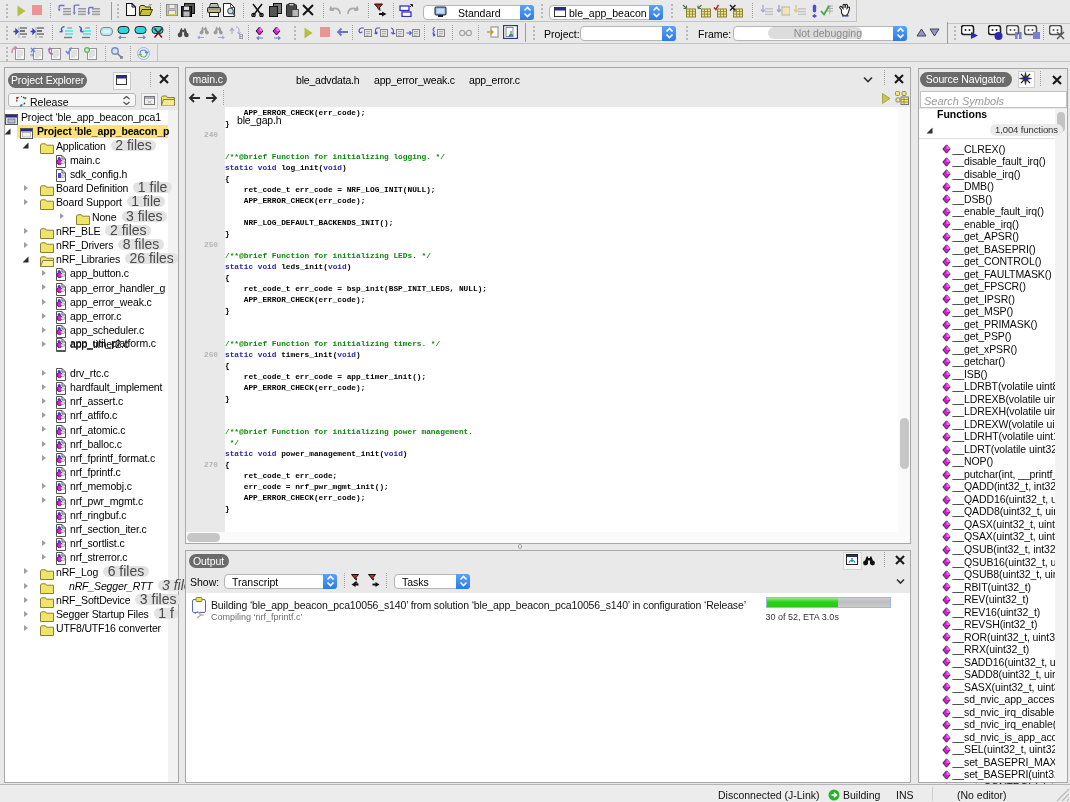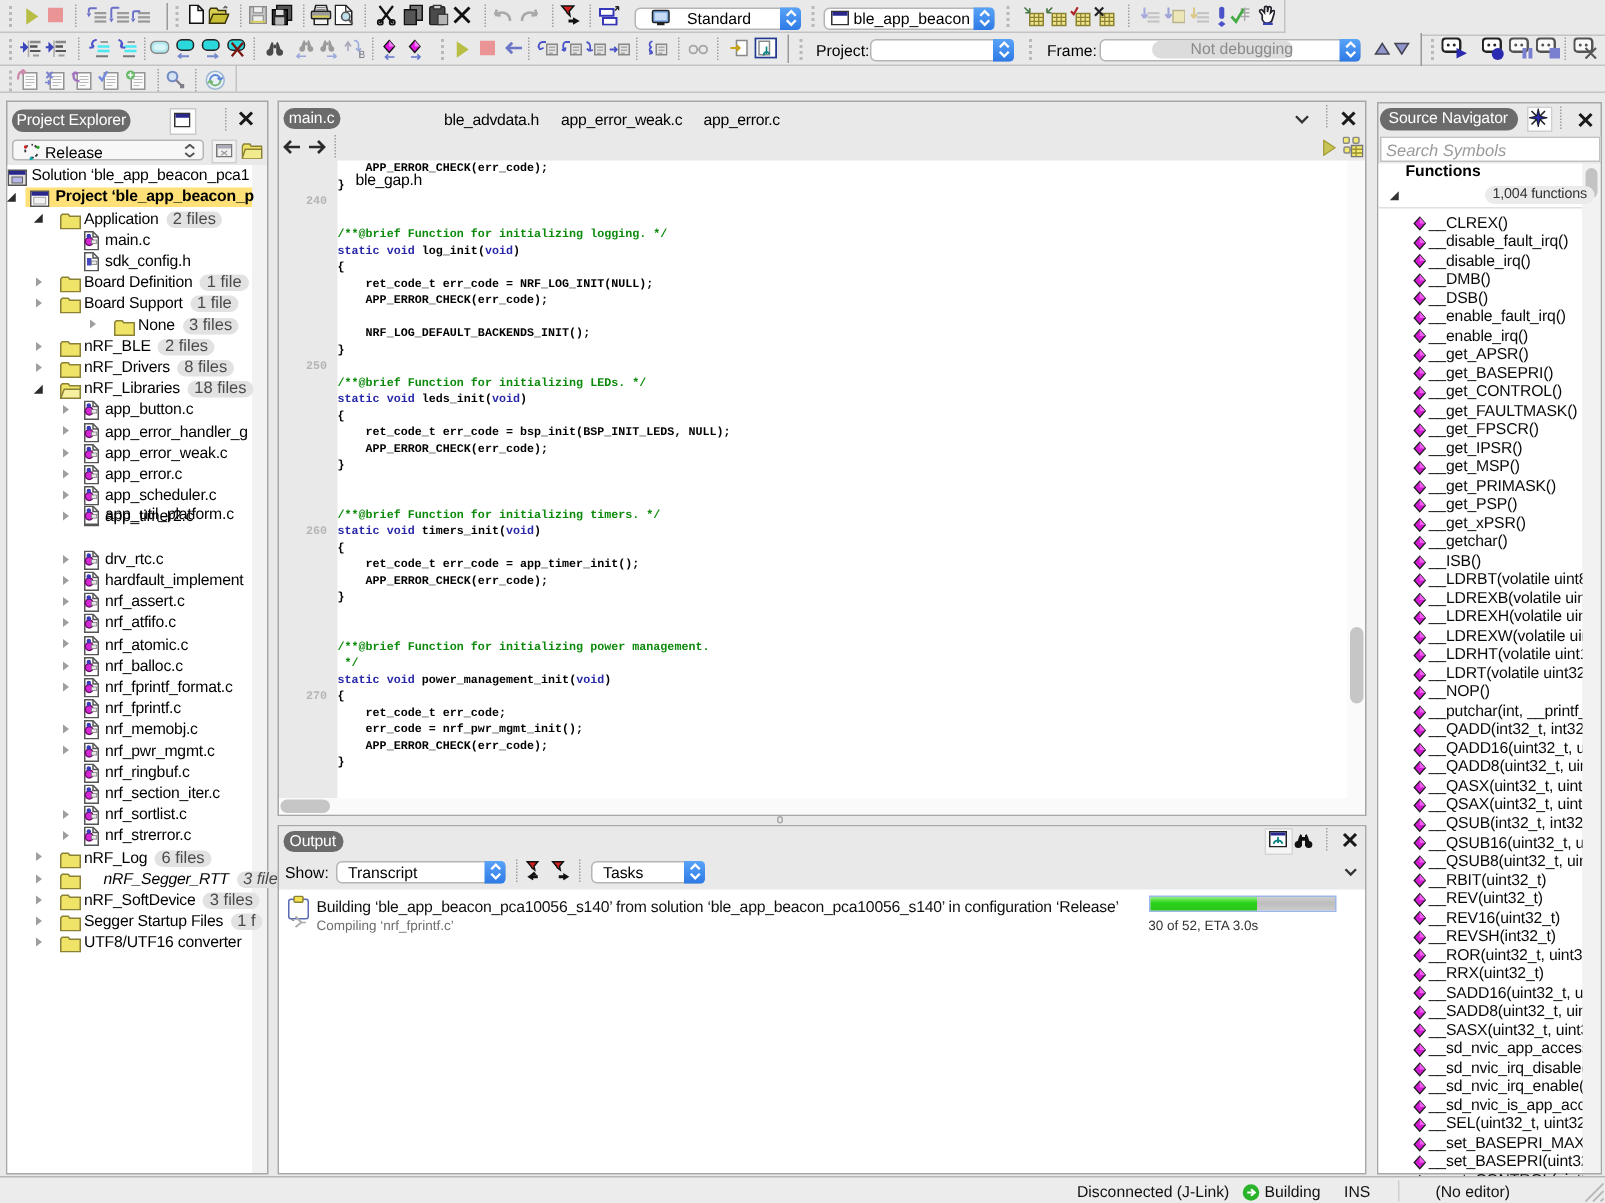--- a/index.html
+++ b/index.html
@@ -5,21 +5,21 @@
 .abs{position:absolute;}
 .tbrow{position:absolute;left:0;background:#e9e9e9;border-bottom:1px solid #c3c3c3;}
 .sep{position:absolute;width:1px;border-left:1px dotted #9f9f9f;height:15px;}
 .hnd{position:absolute;width:3px;border-left:2px dotted #b9b9b9;height:14px;}
 .vline{position:absolute;width:1px;background:#9a9a9a;}
 .pill{position:absolute;background:#6b6b6b;color:#fff;border-radius:7.5px;font-size:10.5px;text-align:center;letter-spacing:-0.1px;}
 .combo{position:absolute;background:#fff;border:1px solid #b5b5b5;border-radius:4px;box-sizing:border-box;}
 .stepper{position:absolute;right:0;top:0;bottom:0;width:14px;background:linear-gradient(#59a3f8,#2e7ae5);border-radius:0 3px 3px 0;}
 .stepper svg{position:absolute;left:1.5px;top:1.5px;}
 .panel{position:absolute;background:#fff;border:1px solid #a7a7a7;box-sizing:border-box;}
-.badge{display:inline-block;background:#e2e2e2;border-radius:6px;color:#4a4a4a;font-size:11px;padding:0 4.5px;line-height:11px;margin-left:5px;letter-spacing:0;}
+.badge{display:inline-block;background:#e2e2e2;border-radius:6px;color:#4a4a4a;font-size:14px;padding:0 4.5px;line-height:11px;margin-left:5px;letter-spacing:0;}
 .code{font-family:"Liberation Mono",monospace;font-size:7.8px;font-weight:bold;line-height:11px;white-space:pre;}
 .cg{color:#0c8a0c;}
 .cb{color:#2828a8;}
 .fitem{height:12.52px;white-space:nowrap;font-size:10.5px;color:#0a0a0a;position:relative;padding-left:34px;letter-spacing:-0.1px;}
 .fitem svg{position:absolute;left:23px;top:1.8px;}
 </style></head>
 <body>
 
 <div class="tbrow" style="top:0;height:21px;width:856px;border-right:1px solid #c3c3c3;"></div>
 <div class="tbrow" style="top:21.5px;height:21.5px;width:1070px;"></div>
@@ -542,21 +542,21 @@
     <path d="M0.5 10.5 L2.5 4.5 L13.5 4.5 L13.5 10.5" fill="#f2eb8e" stroke="#8a8136"></path>
   </svg>
 
 <div id="tree" class="abs" style="left:5px;top:110.4px;width:163px;">
     <div style="position:absolute;top:0px;height:14.2px;left:0;width:163px;">
       <span style="position:absolute;left:0px;top:0.8px;"><svg width="13" height="12">
           <rect x="0.5" y="1.5" width="12" height="10" fill="#e0e0e0" stroke="#555"></rect>
           <rect x="1" y="2" width="11" height="2.5" fill="#28288e"></rect>
           <rect x="3" y="6" width="7" height="4" fill="#b8b8e8" stroke="#555" stroke-width="0.6"></rect>
         </svg></span>
-      <span style="position:absolute;left:16px;top:0.8px;font-size:10.5px;letter-spacing:-0.15px;white-space:nowrap;">Solution ‘ble_app_beacon_pca1</span>
+      <span style="position:absolute;left:16px;top:0.8px;font-size:10.5px;letter-spacing:-0.15px;white-space:nowrap;">Project ‘ble_app_beacon_pca1</span>
     </div>
     <div style="position:absolute;top:14.2px;height:14.2px;left:0;width:163px;">
       <div style="position:absolute;left:12px;right:0;top:0.5px;bottom:0.5px;background:#ffe178;"></div>
       <svg style="position:absolute;left:-1px;top:3.5px;" width="7" height="7">
         <path d="M6.5 0.5 L6.5 6.5 L0.5 6.5 Z" fill="#2b2b2b"></path>
       </svg>
       <span style="position:absolute;left:15px;top:0.8px;"><svg width="13" height="12">
           <rect x="0.5" y="1.5" width="12" height="10" fill="#fff" stroke="#555"></rect>
           <rect x="1" y="2" width="11" height="2.5" fill="#28288e"></rect>
           <rect x="2.5" y="5.5" width="8" height="4.5" fill="#f2f2f2" stroke="#999" stroke-width="0.6"></rect>
@@ -627,21 +627,21 @@
       <span style="position:absolute;left:51px;top:0.8px;font-size:10.5px;letter-spacing:-0.15px;white-space:nowrap;">nRF_Drivers<span class="badge">8 files</span></span>
     </div>
     <div style="position:absolute;top:142px;height:14.2px;left:0;width:163px;">
       <svg style="position:absolute;left:17px;top:3.5px;" width="7" height="7">
         <path d="M6.5 0.5 L6.5 6.5 L0.5 6.5 Z" fill="#2b2b2b"></path>
       </svg>
       <span style="position:absolute;left:35px;top:0.8px;"><svg width="14" height="11">
           <path d="M0.5 10.5 L0.5 2 L1.5 0.8 L5.5 0.8 L6.5 2.2 L13.5 2.2 L13.5 10.5 Z" fill="#f0e468" stroke="#8a8136"></path>
           <path d="M0.5 10.5 L2.8 4.5 L13.5 4.5 L13.5 10.5 Z" fill="#f6f0a0" stroke="#8a8136"></path>
         </svg></span>
-      <span style="position:absolute;left:51px;top:0.8px;font-size:10.5px;letter-spacing:-0.15px;white-space:nowrap;">nRF_Libraries<span class="badge">18 files</span></span>
+      <span style="position:absolute;left:51px;top:0.8px;font-size:10.5px;letter-spacing:-0.15px;white-space:nowrap;">nRF_Libraries<span class="badge">26 files</span></span>
     </div>
     <div style="position:absolute;top:156.2px;height:14.2px;left:0;width:163px;">
       <span style="position:absolute;left:37px;top:3.6px;width:0;height:0;border-left:4.2px solid #9f9f9f;border-top:3.4px solid transparent;border-bottom:3.4px solid transparent;"></span>
       <span style="position:absolute;left:50px;top:0.8px;"><svg width="11" height="13">
           <path d="M1.5 0.5 H7 L10.5 4 V12.5 H1.5 Z" fill="#fff" stroke="#555"></path>
           <path d="M7 0.5 L7 4 L10.5 4" fill="none" stroke="#555"></path>
           <circle cx="4.5" cy="7" r="2.6" fill="#d428d4" stroke="#70106e"></circle>
           <circle cx="4.2" cy="3.4" r="1.5" fill="#3a3ab8"></circle>
           <rect x="6" y="6" width="3.5" height="2.4" fill="#e8e8e8" stroke="#777" stroke-width="0.5"></rect>
         </svg></span>

